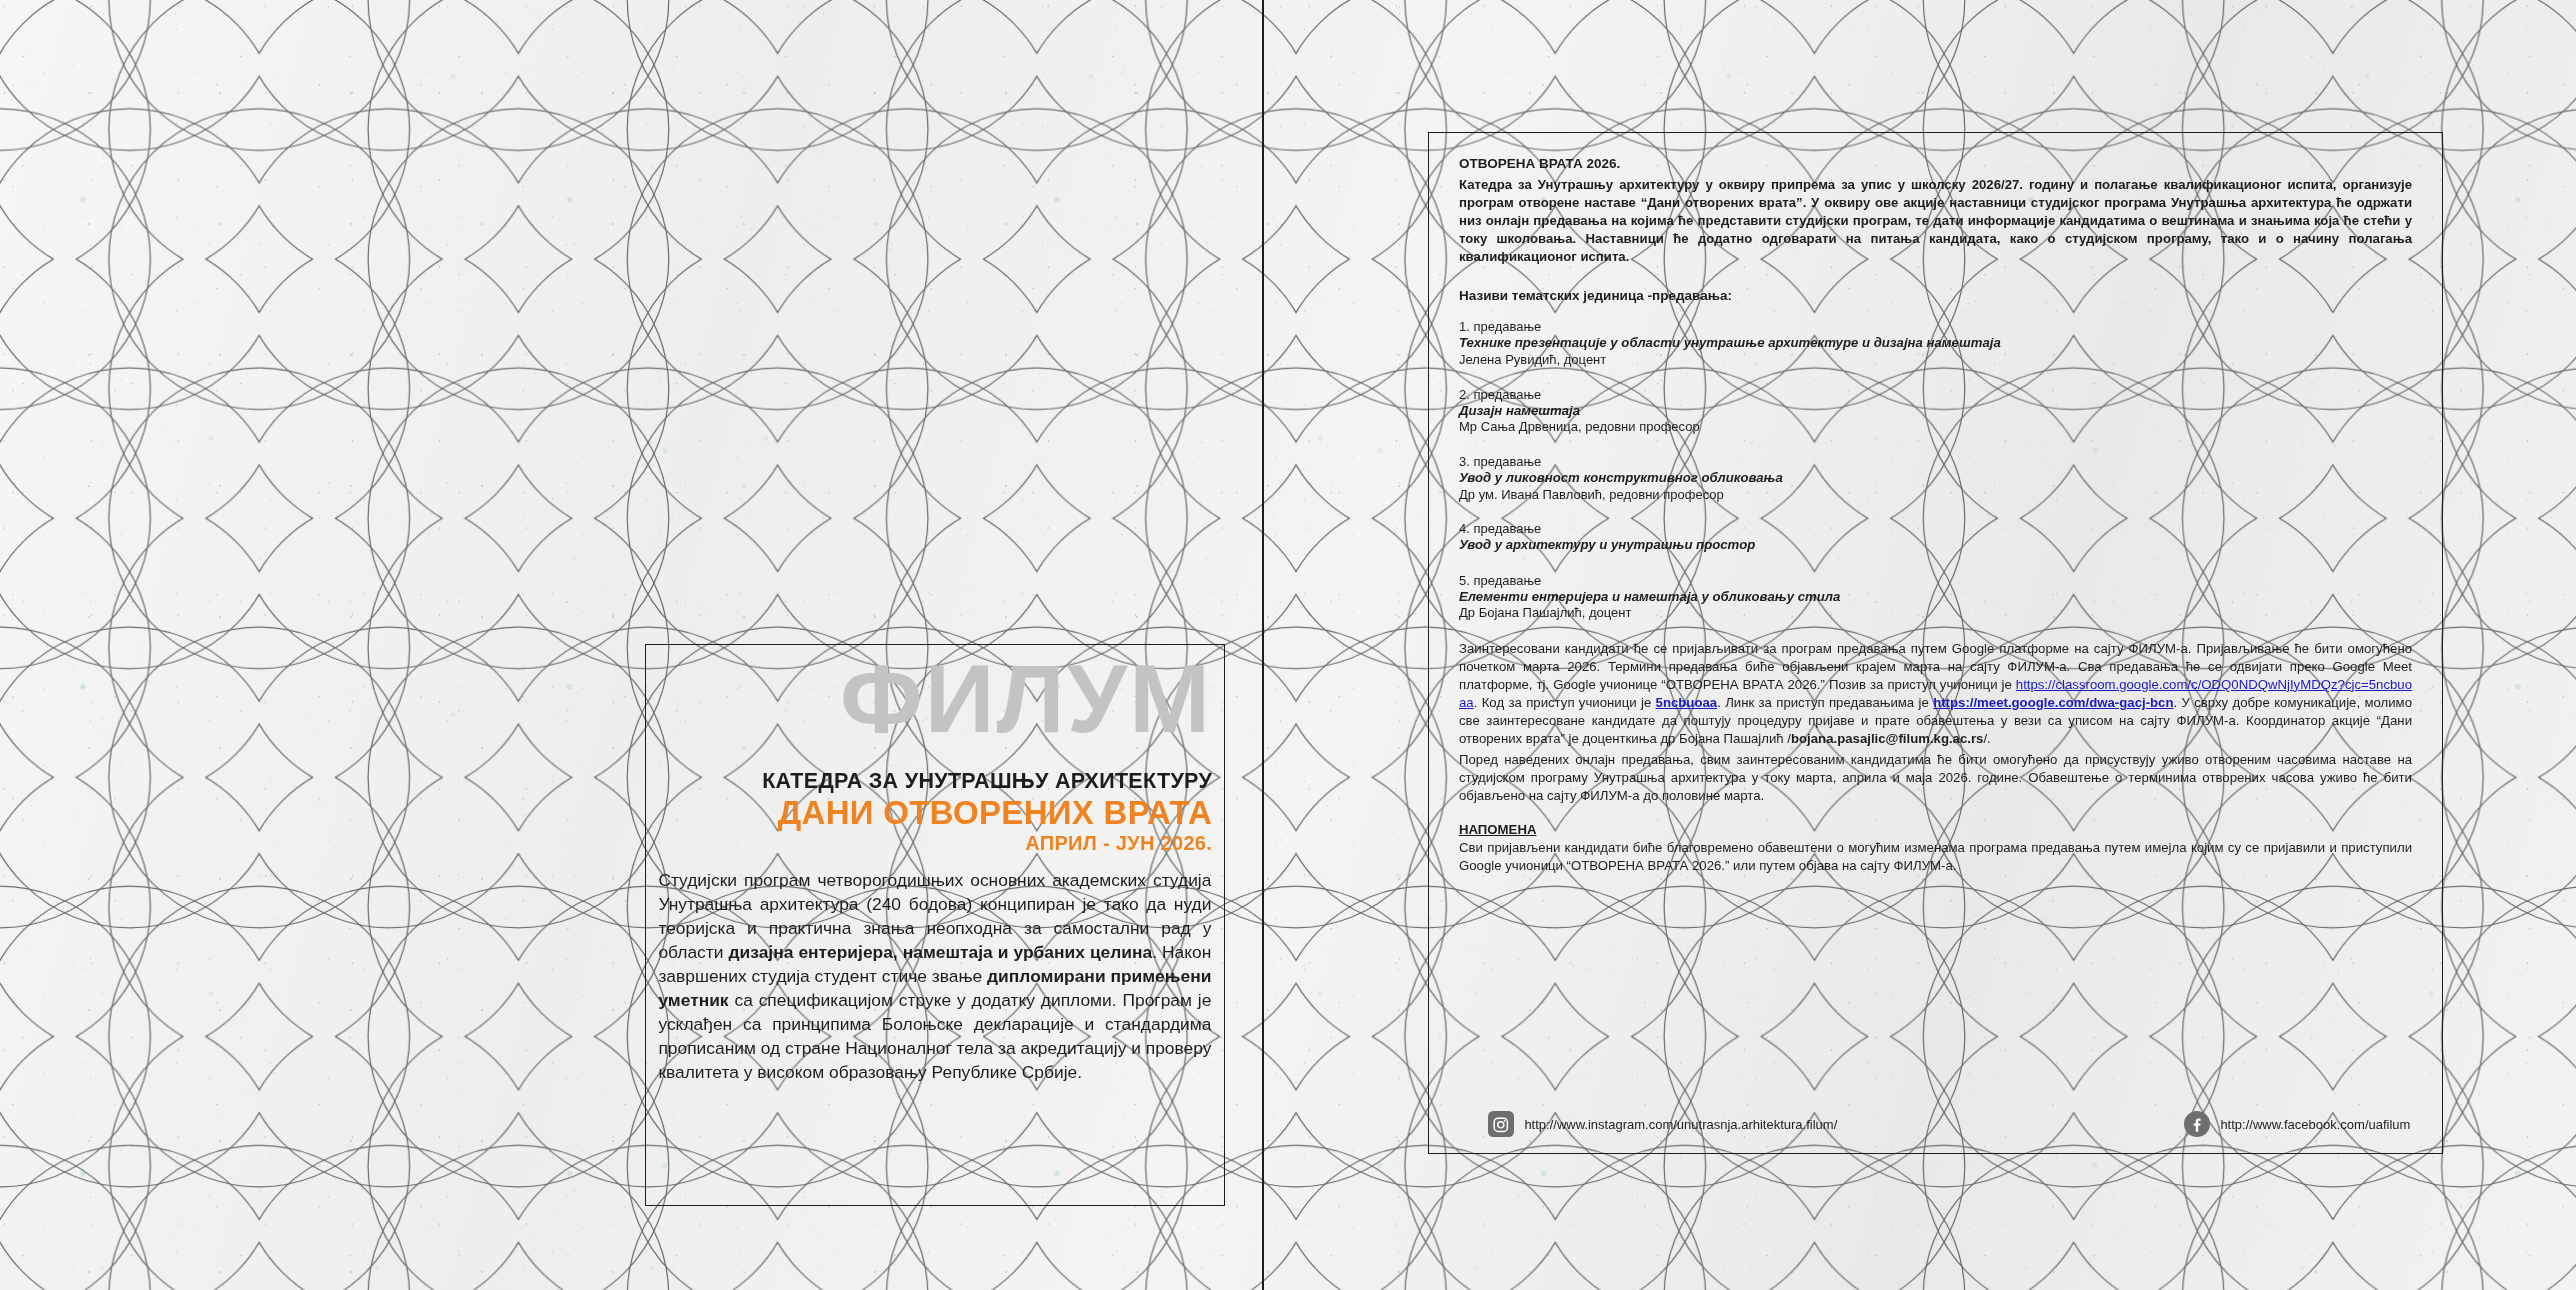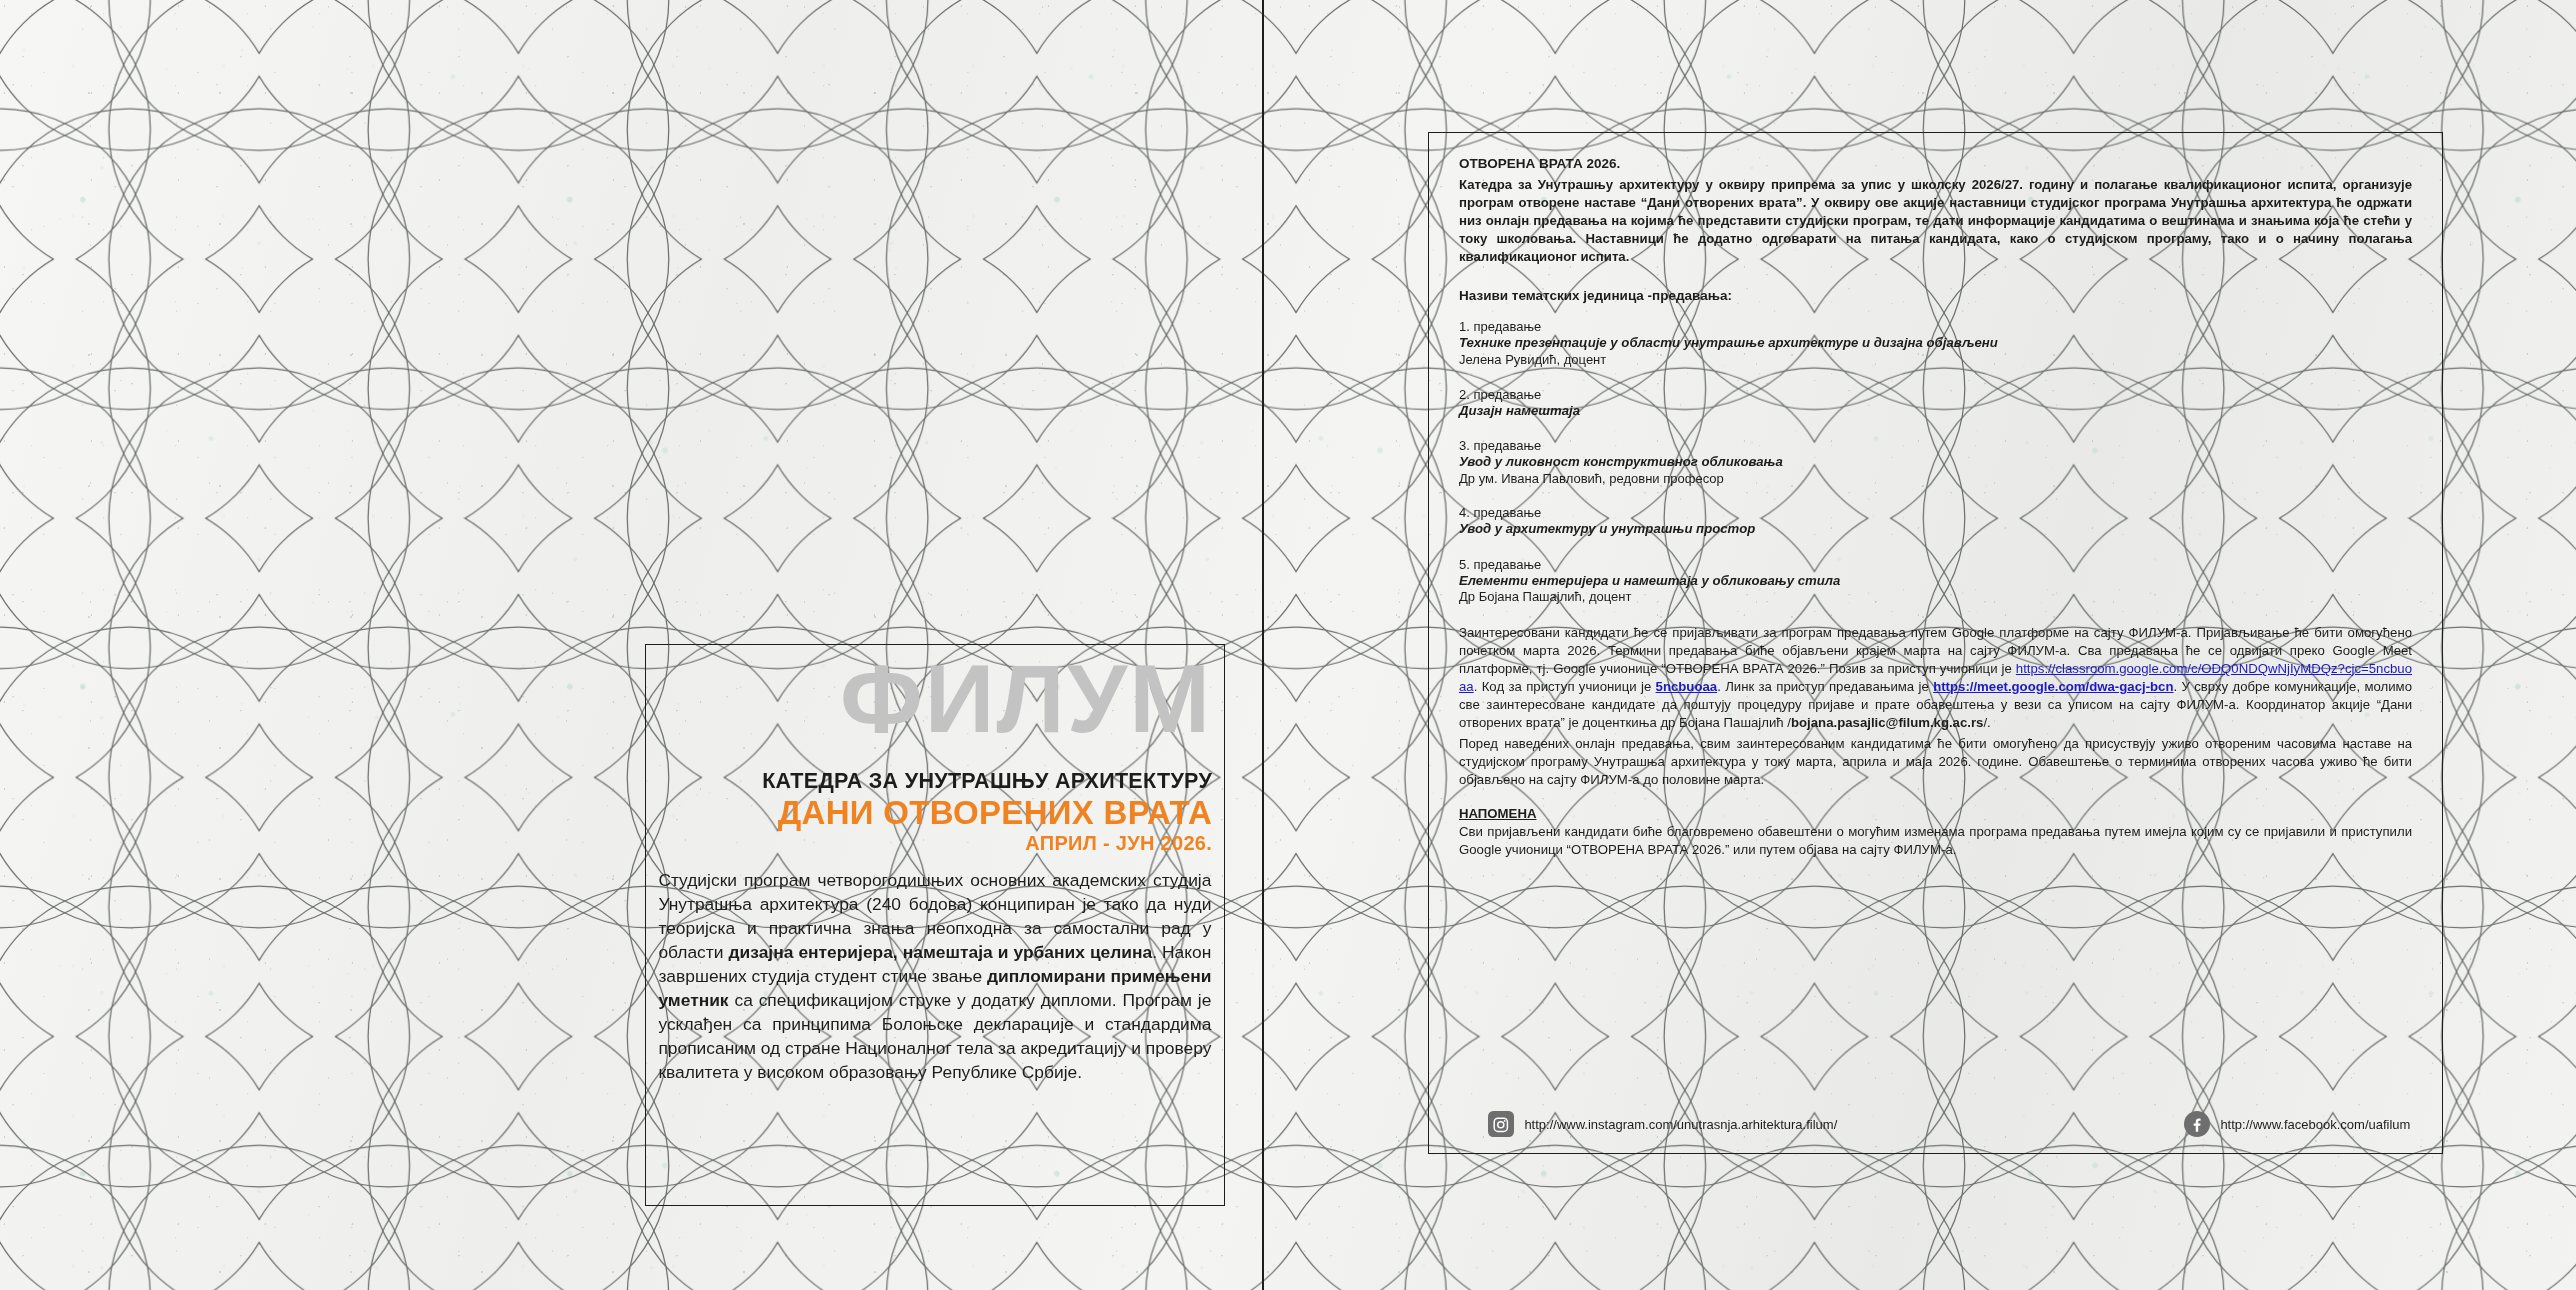--- a/index.html
+++ b/index.html
@@ -223,27 +223,28 @@
 <div id="right-card">
 
   <div class="rtext" id="intro-head">ОТВОРЕНА ВРАТА 2026.</div>
 
   <div class="rtext" id="intro-para">Катедра за Унутрашњу архитектуру у оквиру припрема за упис у школску 2026/27. годину и полагање квалификационог испита, организује програм отворене наставе “Дани отворених врата”. У оквиру ове акције наставници студијског програма Унутрашња архитектура ће одржати низ онлајн предавања на којима ће представити студијски програм, те дати информације кандидатима о вештинама и знањима која ће стећи у току школовања. Наставници ће додатно одговарати на питања кандидата, како о студијском програму, тако и о начину полагања квалификационог испита.</div>
 
   <div class="rtext" id="lectures-head">Називи тематских јединица -предавања:</div>
 
   <div class="lecture">
     <div class="rtext lecture-num">1. предавање</div>
-    <div class="rtext lecture-title">Технике презентације у области унутрашње архитектуре и дизајна објављени</div>
+    <div class="rtext lecture-title">Технике презентације у области унутрашње архитектуре и дизајна намештаја</div>
     <div class="rtext lecture-lect">Јелена Рувидић, доцент</div>
   </div>
 
   <div class="lecture">
     <div class="rtext lecture-num">2. предавање</div>
     <div class="rtext lecture-title">Дизајн намештаја</div>
+    <div class="rtext lecture-lect">Мр Сања Дрвеница, редовни професор</div>
   </div>
 
   <div class="lecture">
     <div class="rtext lecture-num">3. предавање</div>
     <div class="rtext lecture-title">Увод у ликовност конструктивног обликовања</div>
     <div class="rtext lecture-lect">Др ум. Ивана Павловић, редовни професор</div>
   </div>
 
   <div class="lecture">
     <div class="rtext lecture-num">4. предавање</div>

